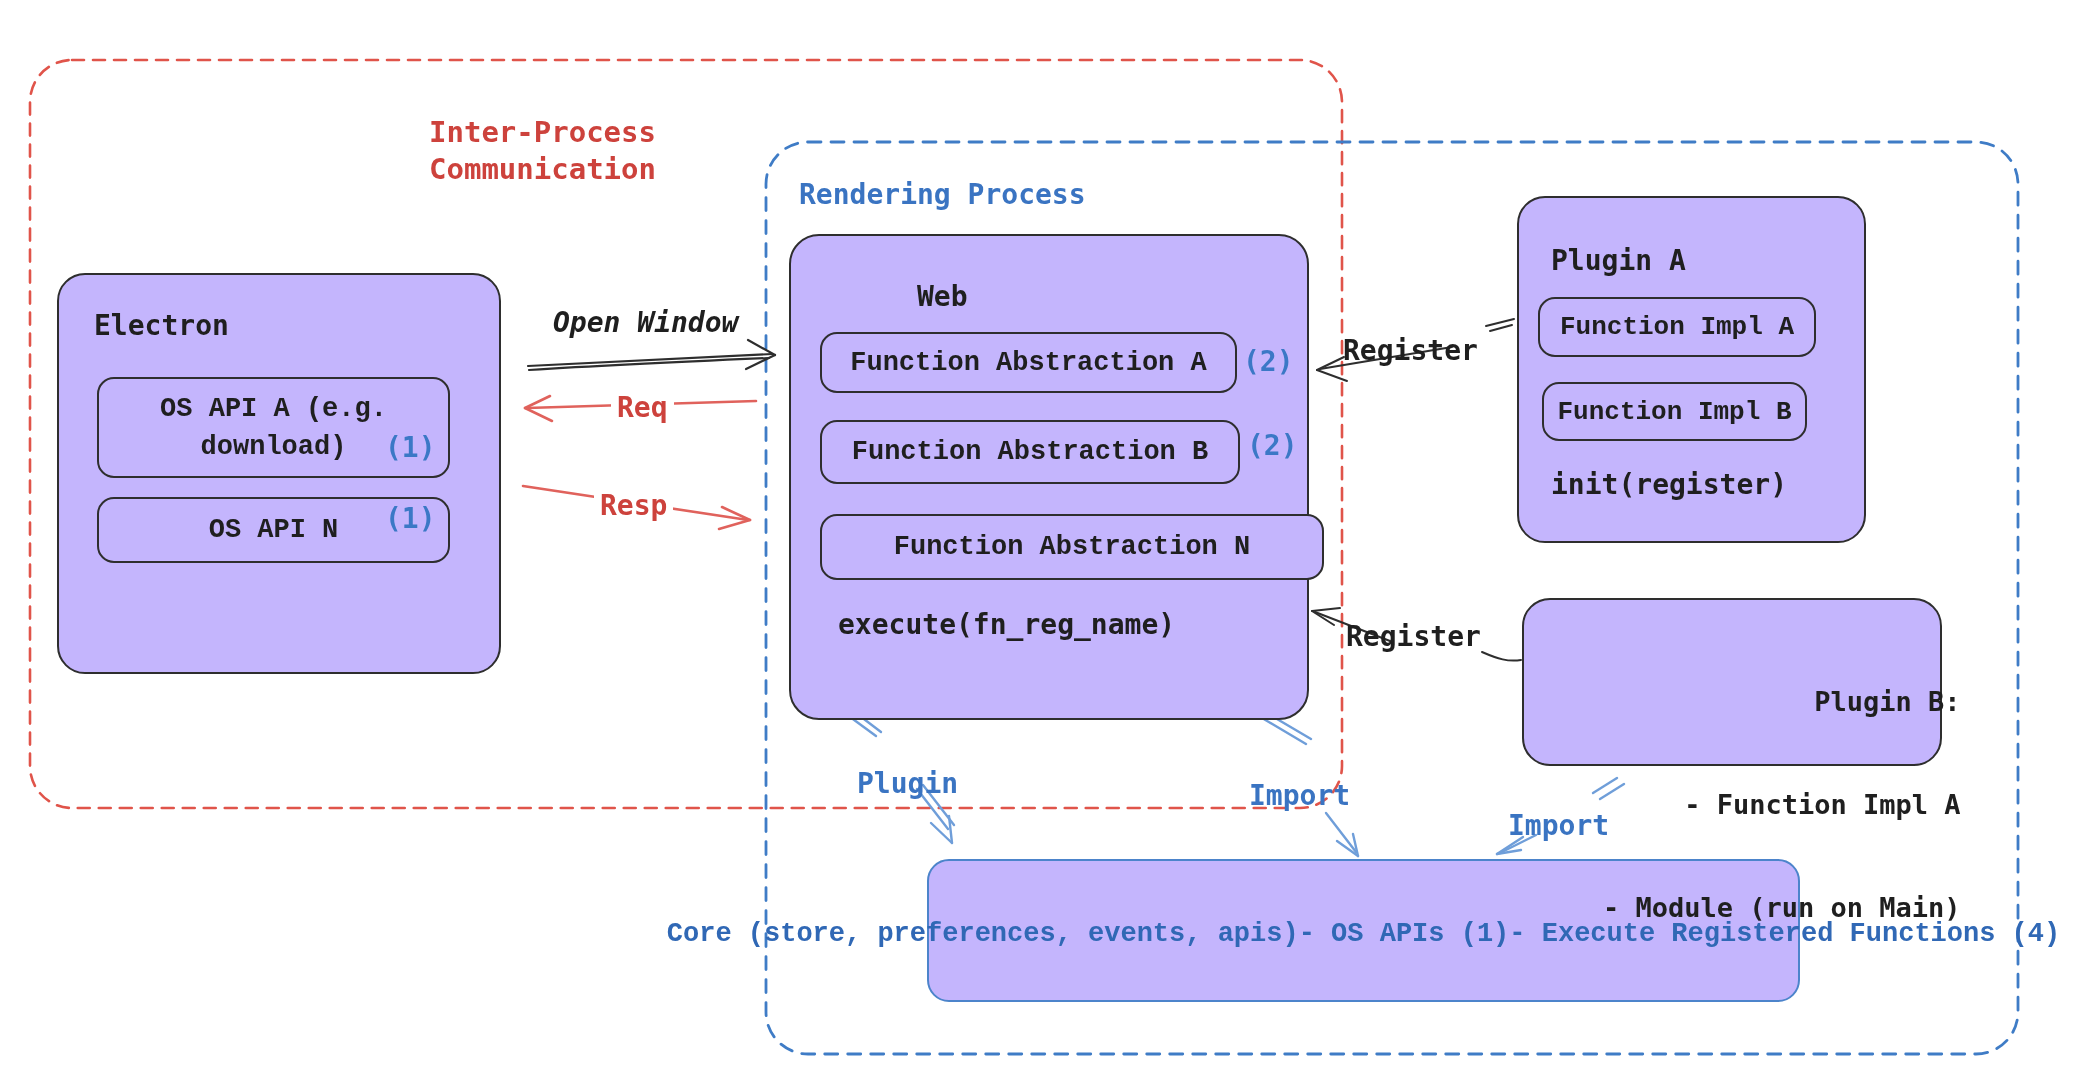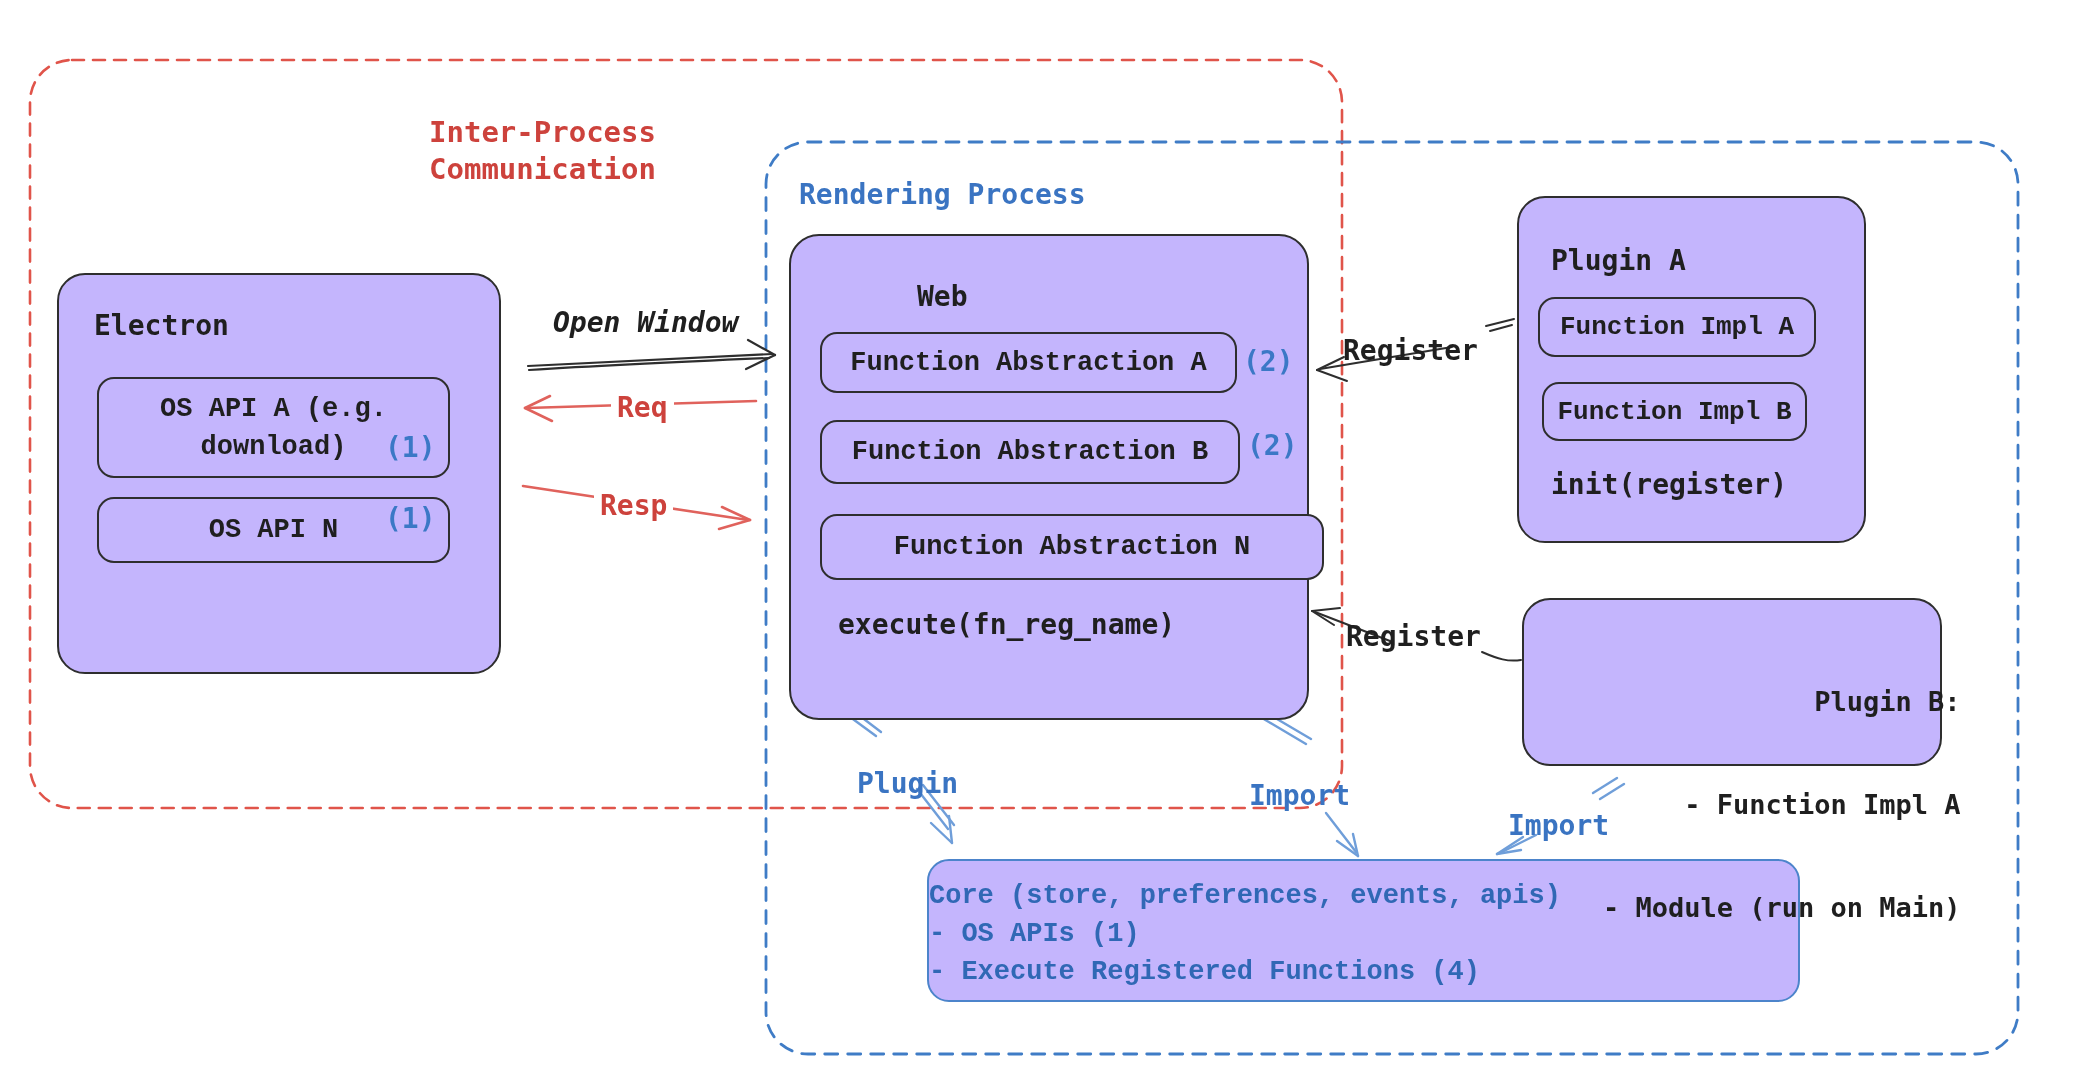--- a/index.html
+++ b/index.html
@@ -10,22 +10,22 @@
        box-sizing:border-box;z-index:2;font-family:Liberation Mono, monospace;}
   .subbox{border-radius:17px;border-width:2px;display:flex;align-items:center;justify-content:center;
           flex-direction:column;}
   .lbl{position:absolute;z-index:3;color:#1f1f1f;font-weight:700;font-size:28px;line-height:30px;
        white-space:pre;}
   .lbl.red{color:#cd423c;}
   .lbl.blue{color:#3a74c2;}
   .lbl.badge{color:#3b78c6;}
   .lbl.onLine{background:#ffffff;padding:0 6px;line-height:38px;}
   .boxtext{color:#1f1f1f;font-weight:700;font-size:27px;line-height:38px;white-space:pre;}
-  .core-box{border:2px solid #4c84cb;border-radius:22px;display:flex;flex-direction:column;
-            align-items:flex-start;justify-content:center;padding-top:6px;}
+  .core-box{border:2px solid #4c84cb;border-radius:22px;display:flex;flex-direction:row;
+            align-items:center;justify-content:center;padding-top:6px;}
   .core-line{color:#3068b5;font-weight:700;font-size:27px;line-height:38px;white-space:pre;text-align:center;}
   .pb-line{color:#1f1f1f;font-weight:700;font-size:27px;line-height:43px;white-space:pre;}
 </style>
 </head>
 <body>
 
 <div id="stage">
 
   <svg id="connectors" viewBox="0 0 2074 1066" fill="none" stroke-linecap="round" stroke-linejoin="round">
 

